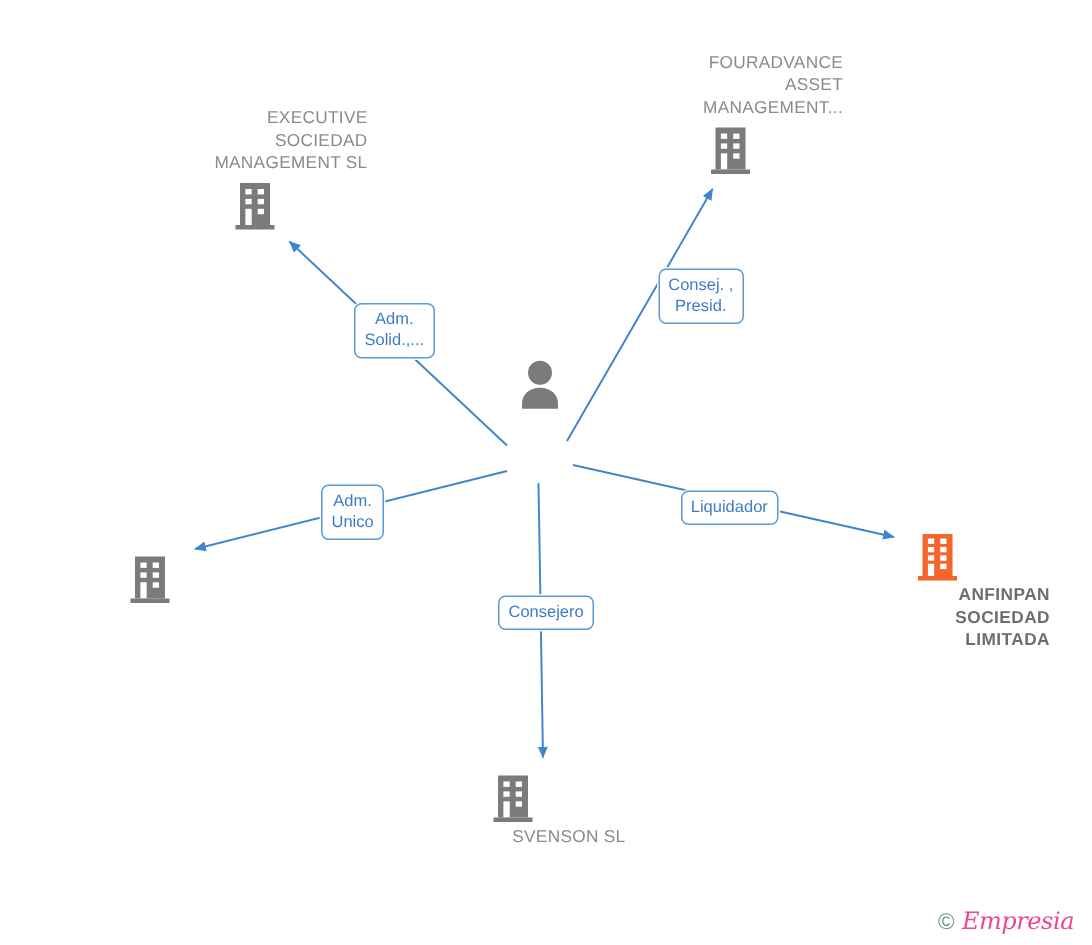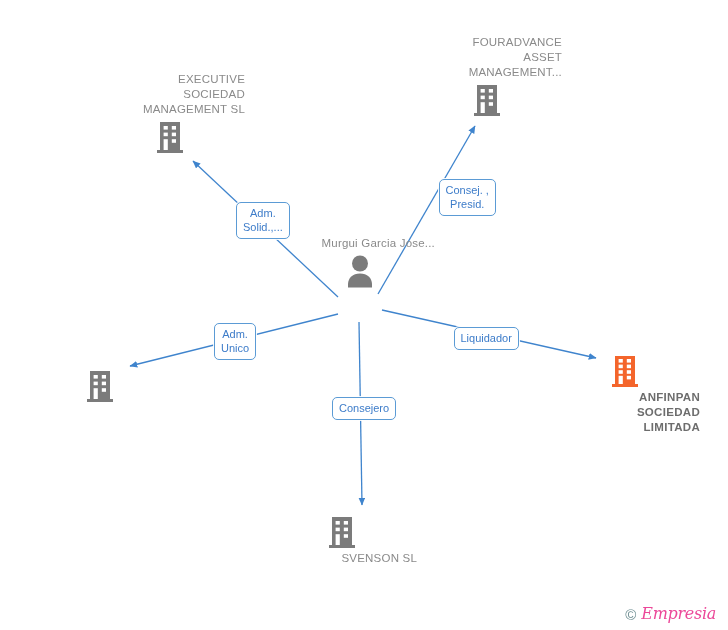--- a/index.html
+++ b/index.html
@@ -194,21 +194,20 @@
           <rect x="16.799999999999997" y="12.6" width="4.2" height="3.6" fill="#ffffff"></rect>
           <rect x="16.799999999999997" y="19.2" width="4.2" height="3.6" fill="#ffffff"></rect>
           <rect x="8.6" y="19.2" width="4.2" height="10.8" fill="#ffffff"></rect>
           <rect x="2" y="30" width="26" height="3" fill="#7b7b7b"></rect>
         </svg>
         <span class="node-label">SVENSON SL</span>
       </div>
     </div>
 
   <div class="node label-above" id="center-node" style="left:360px; top:236px;">
-    <span class="node-label">Murgui Garcia Jose...</span>
     <svg class="node-icon" width="32" height="34" viewBox="0 0 32 34">
       <circle cx="16" cy="9.5" r="8" fill="#7b7b7b"></circle>
       <path d="M16 19.5c-7.2 0-12 4.6-12 10.6v3.4h24v-3.4c0-6-4.8-10.6-12-10.6z" fill="#7b7b7b"></path>
     </svg>
   </div>
 
   <div id="watermark">
     <span class="copy">©</span>
     <span class="brand">Empresia</span>
   </div>

